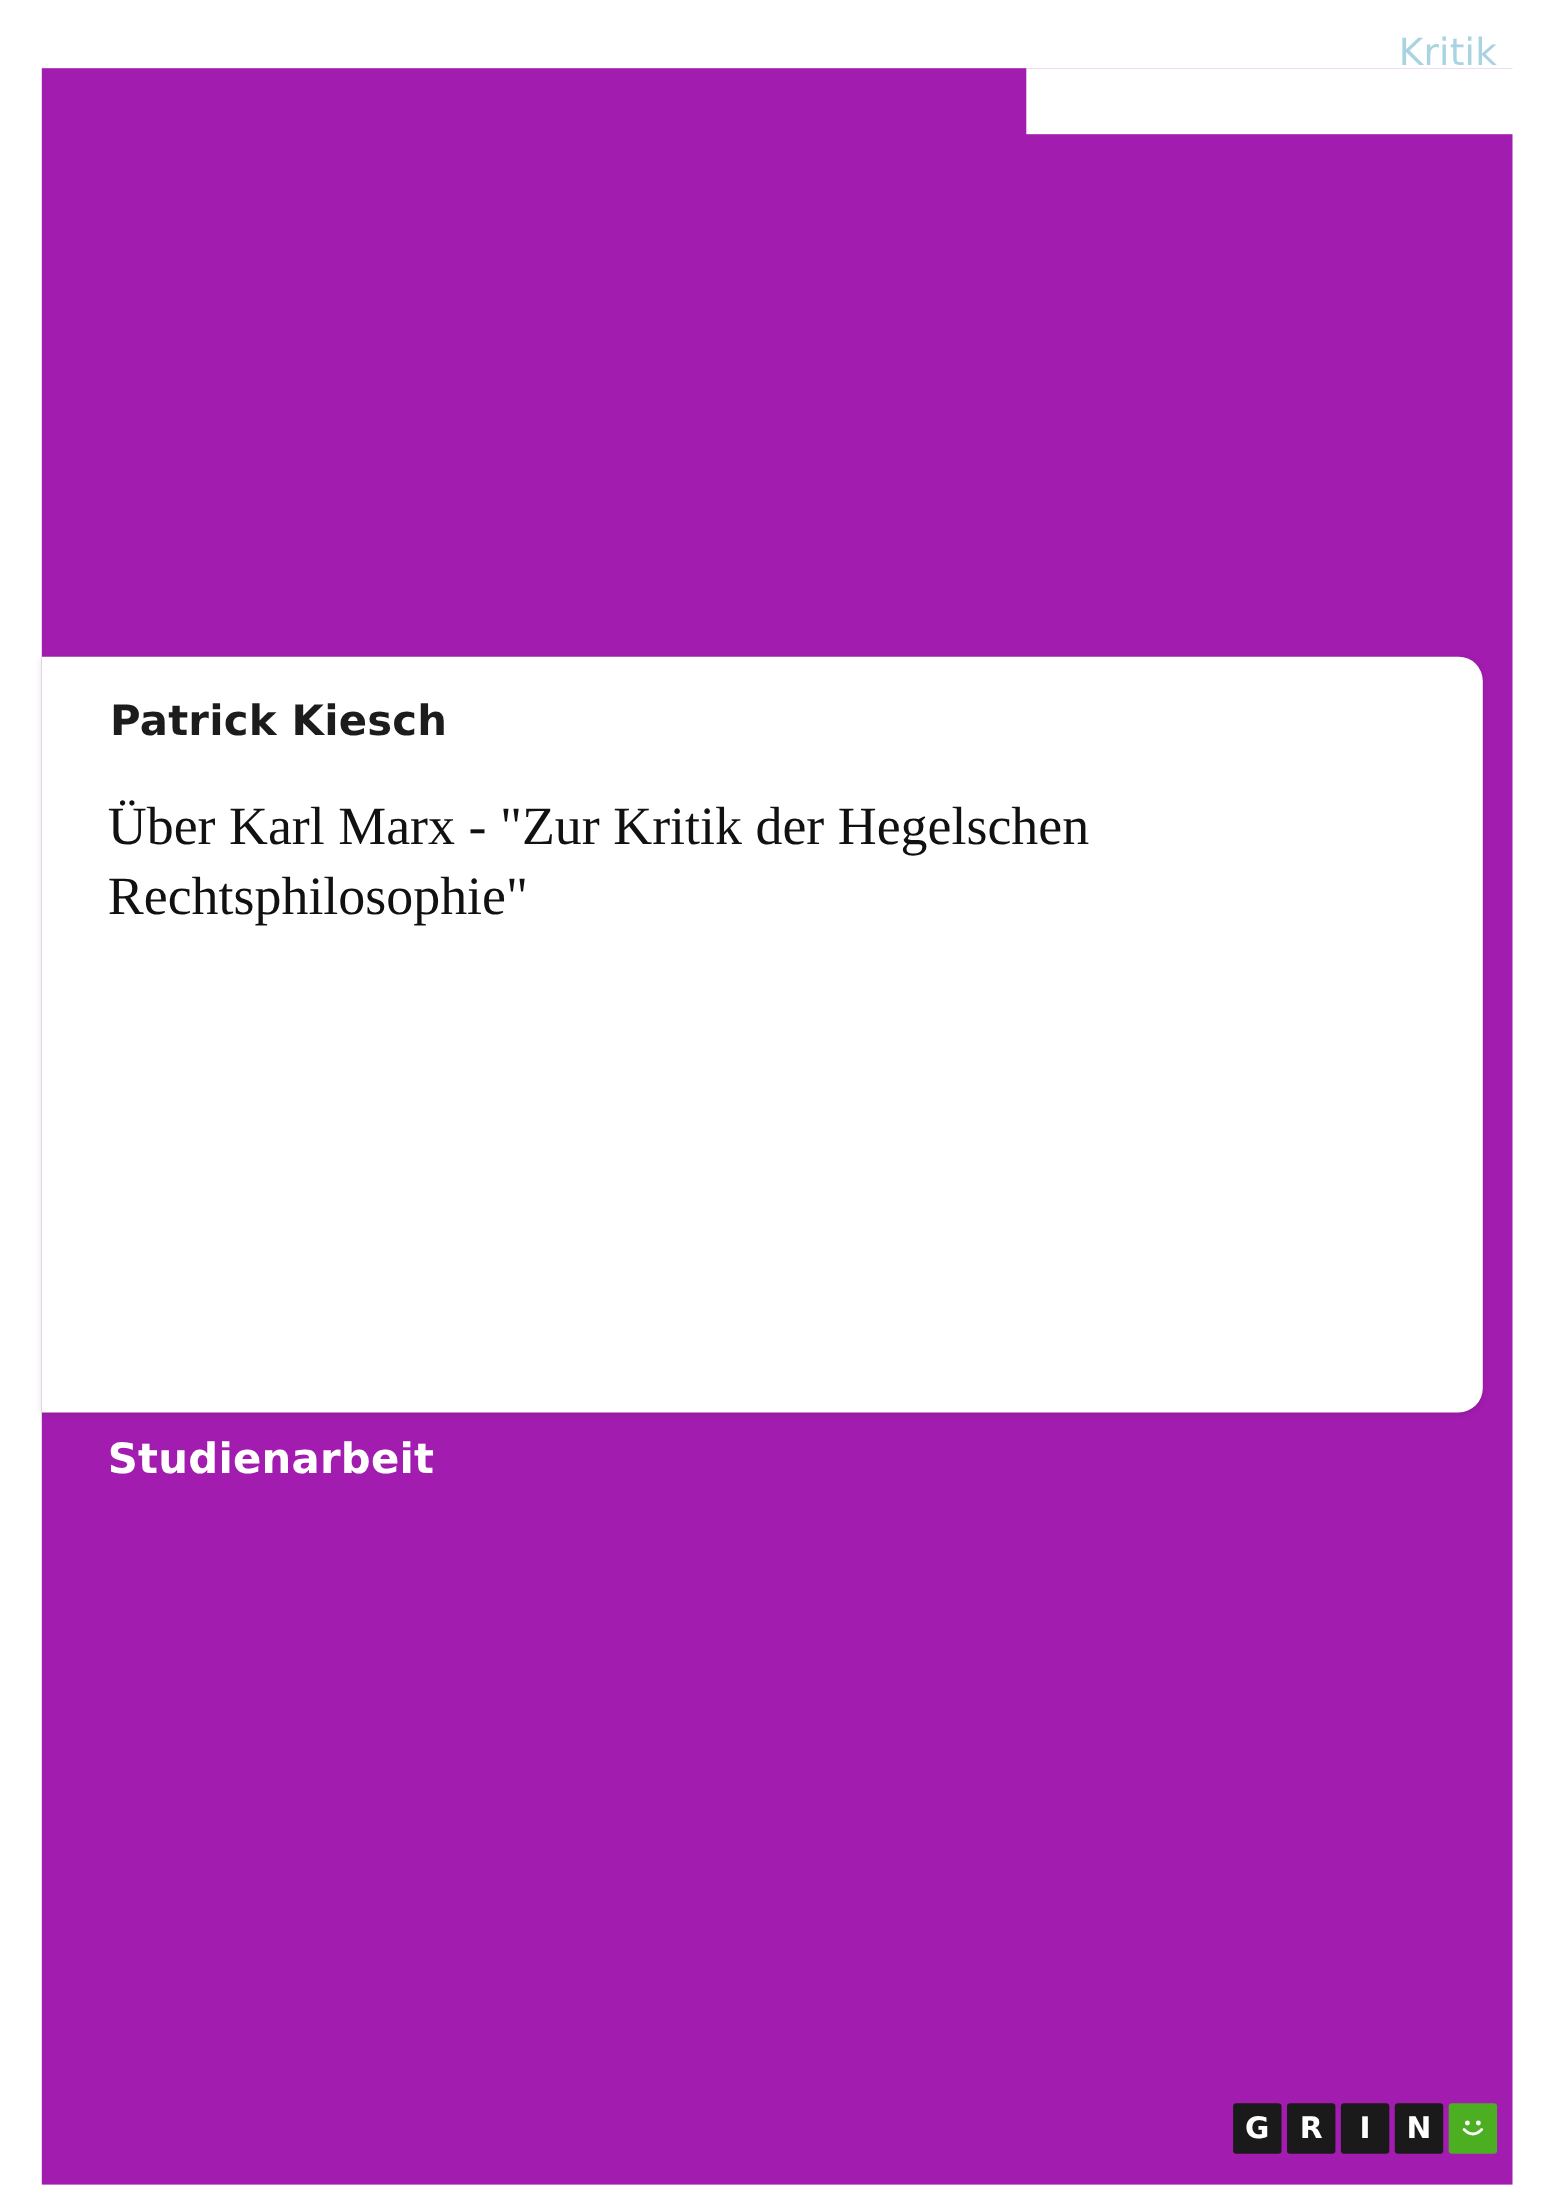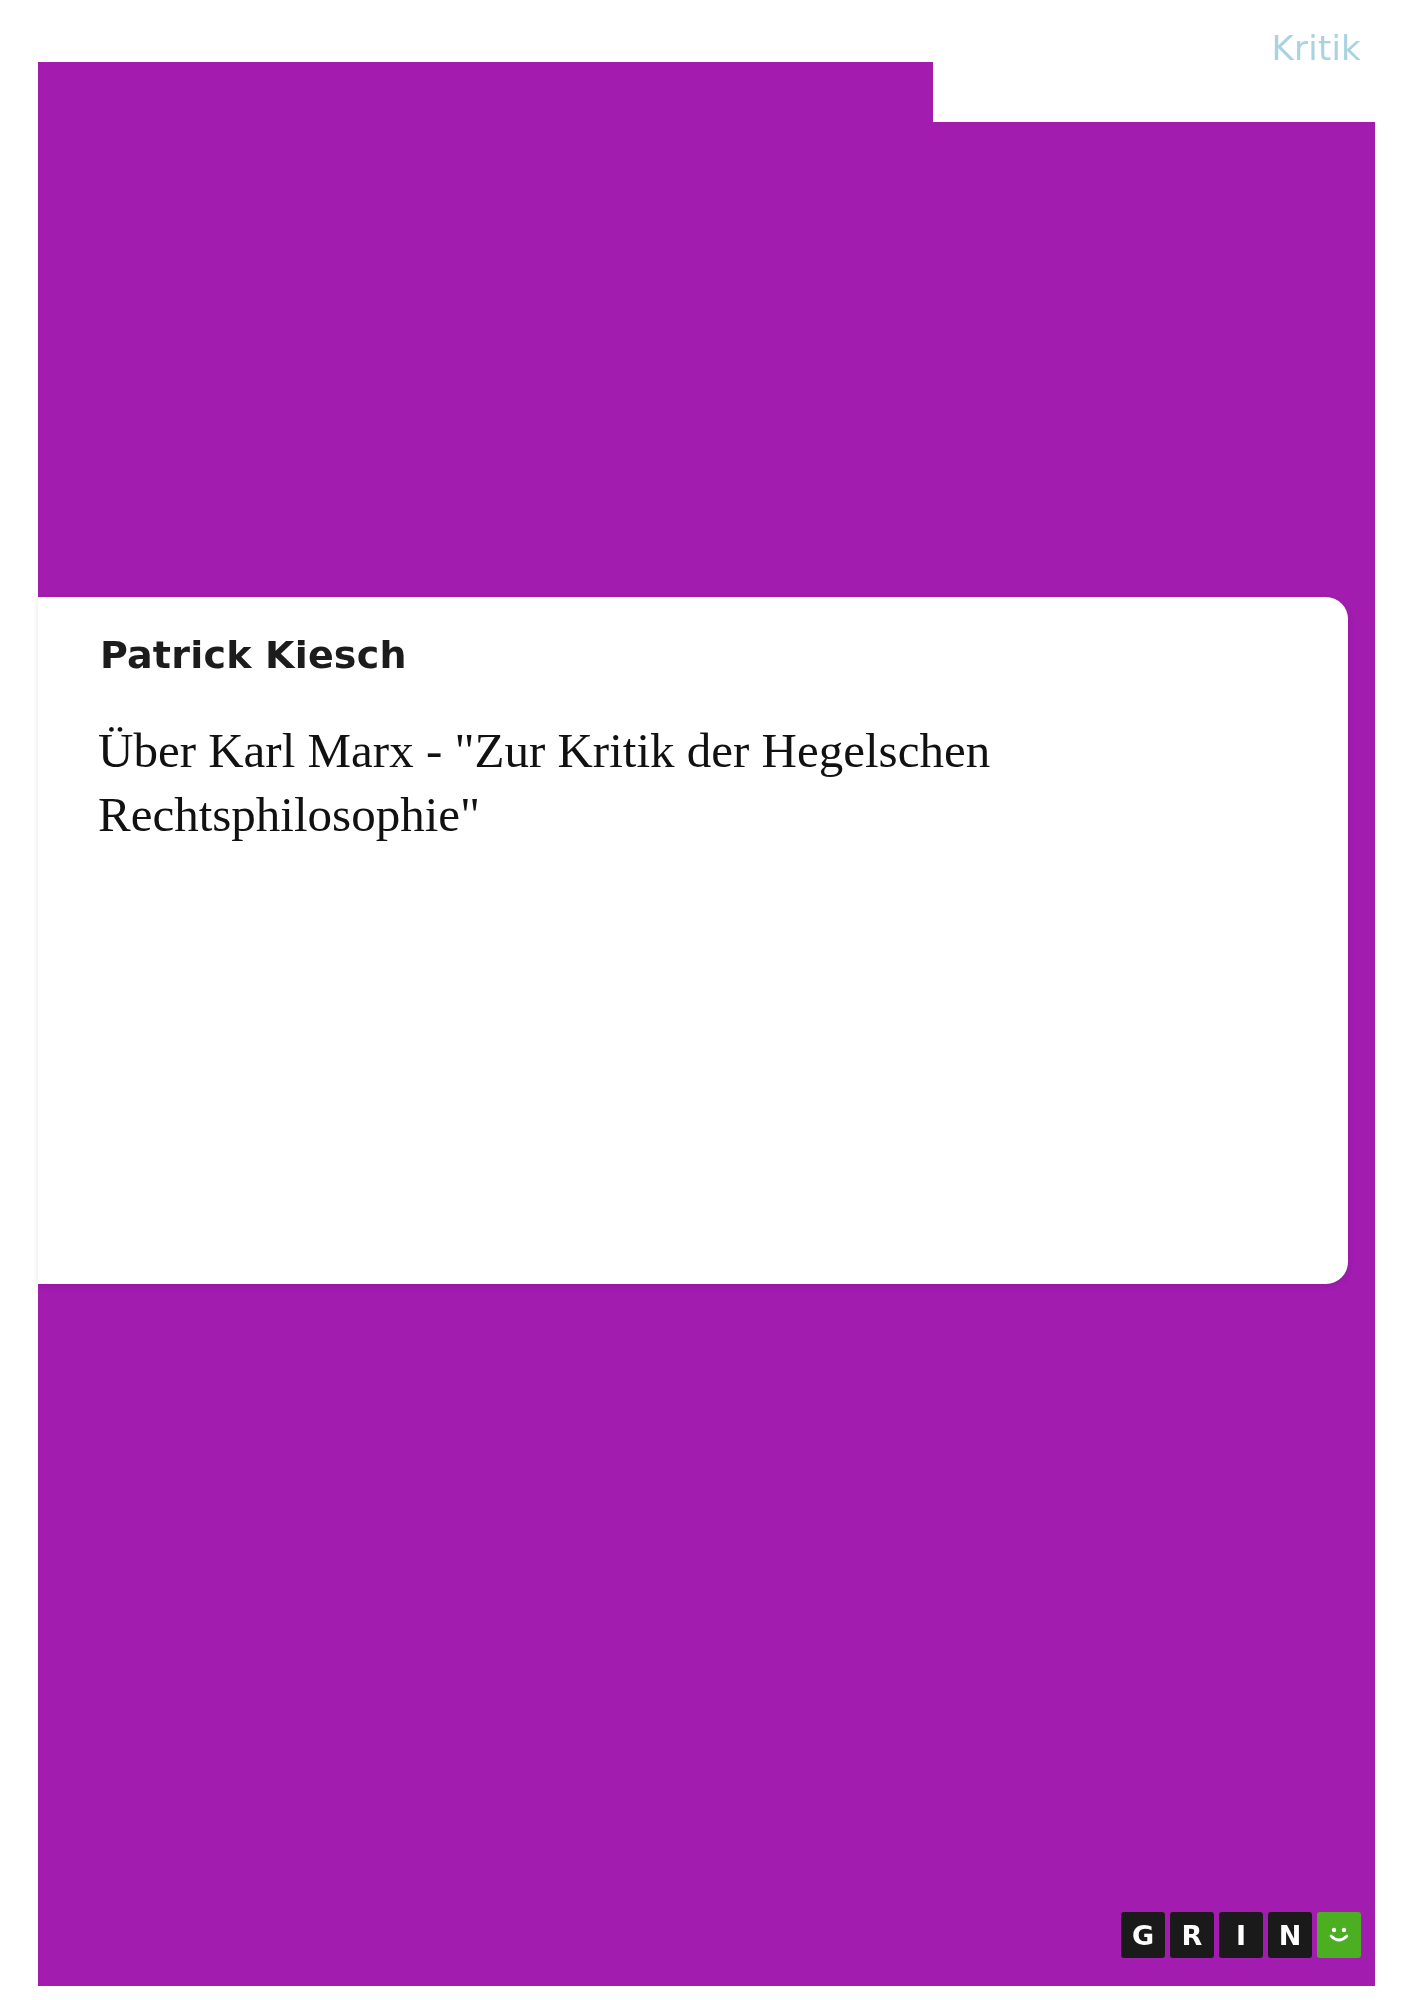--- a/index.html
+++ b/index.html
@@ -132,20 +132,21 @@
 
 <div class="cover">
 
   <div class="top-notch"></div>
 
   <div class="white-card">
     <div class="author">Patrick Kiesch</div>
     <div class="title">Über Karl Marx - "Zur Kritik der Hegelschen Rechtsphilosophie"</div>
   </div>
 
+  <div class="doctype">Studienarbeit</div>
 
 </div>
 
 <div class="category">Kritik</div>
 
 <div class="grin-logo">
   <div class="grin-letter">G</div>
   <div class="grin-letter">R</div>
   <div class="grin-letter">I</div>
   <div class="grin-letter">N</div>

